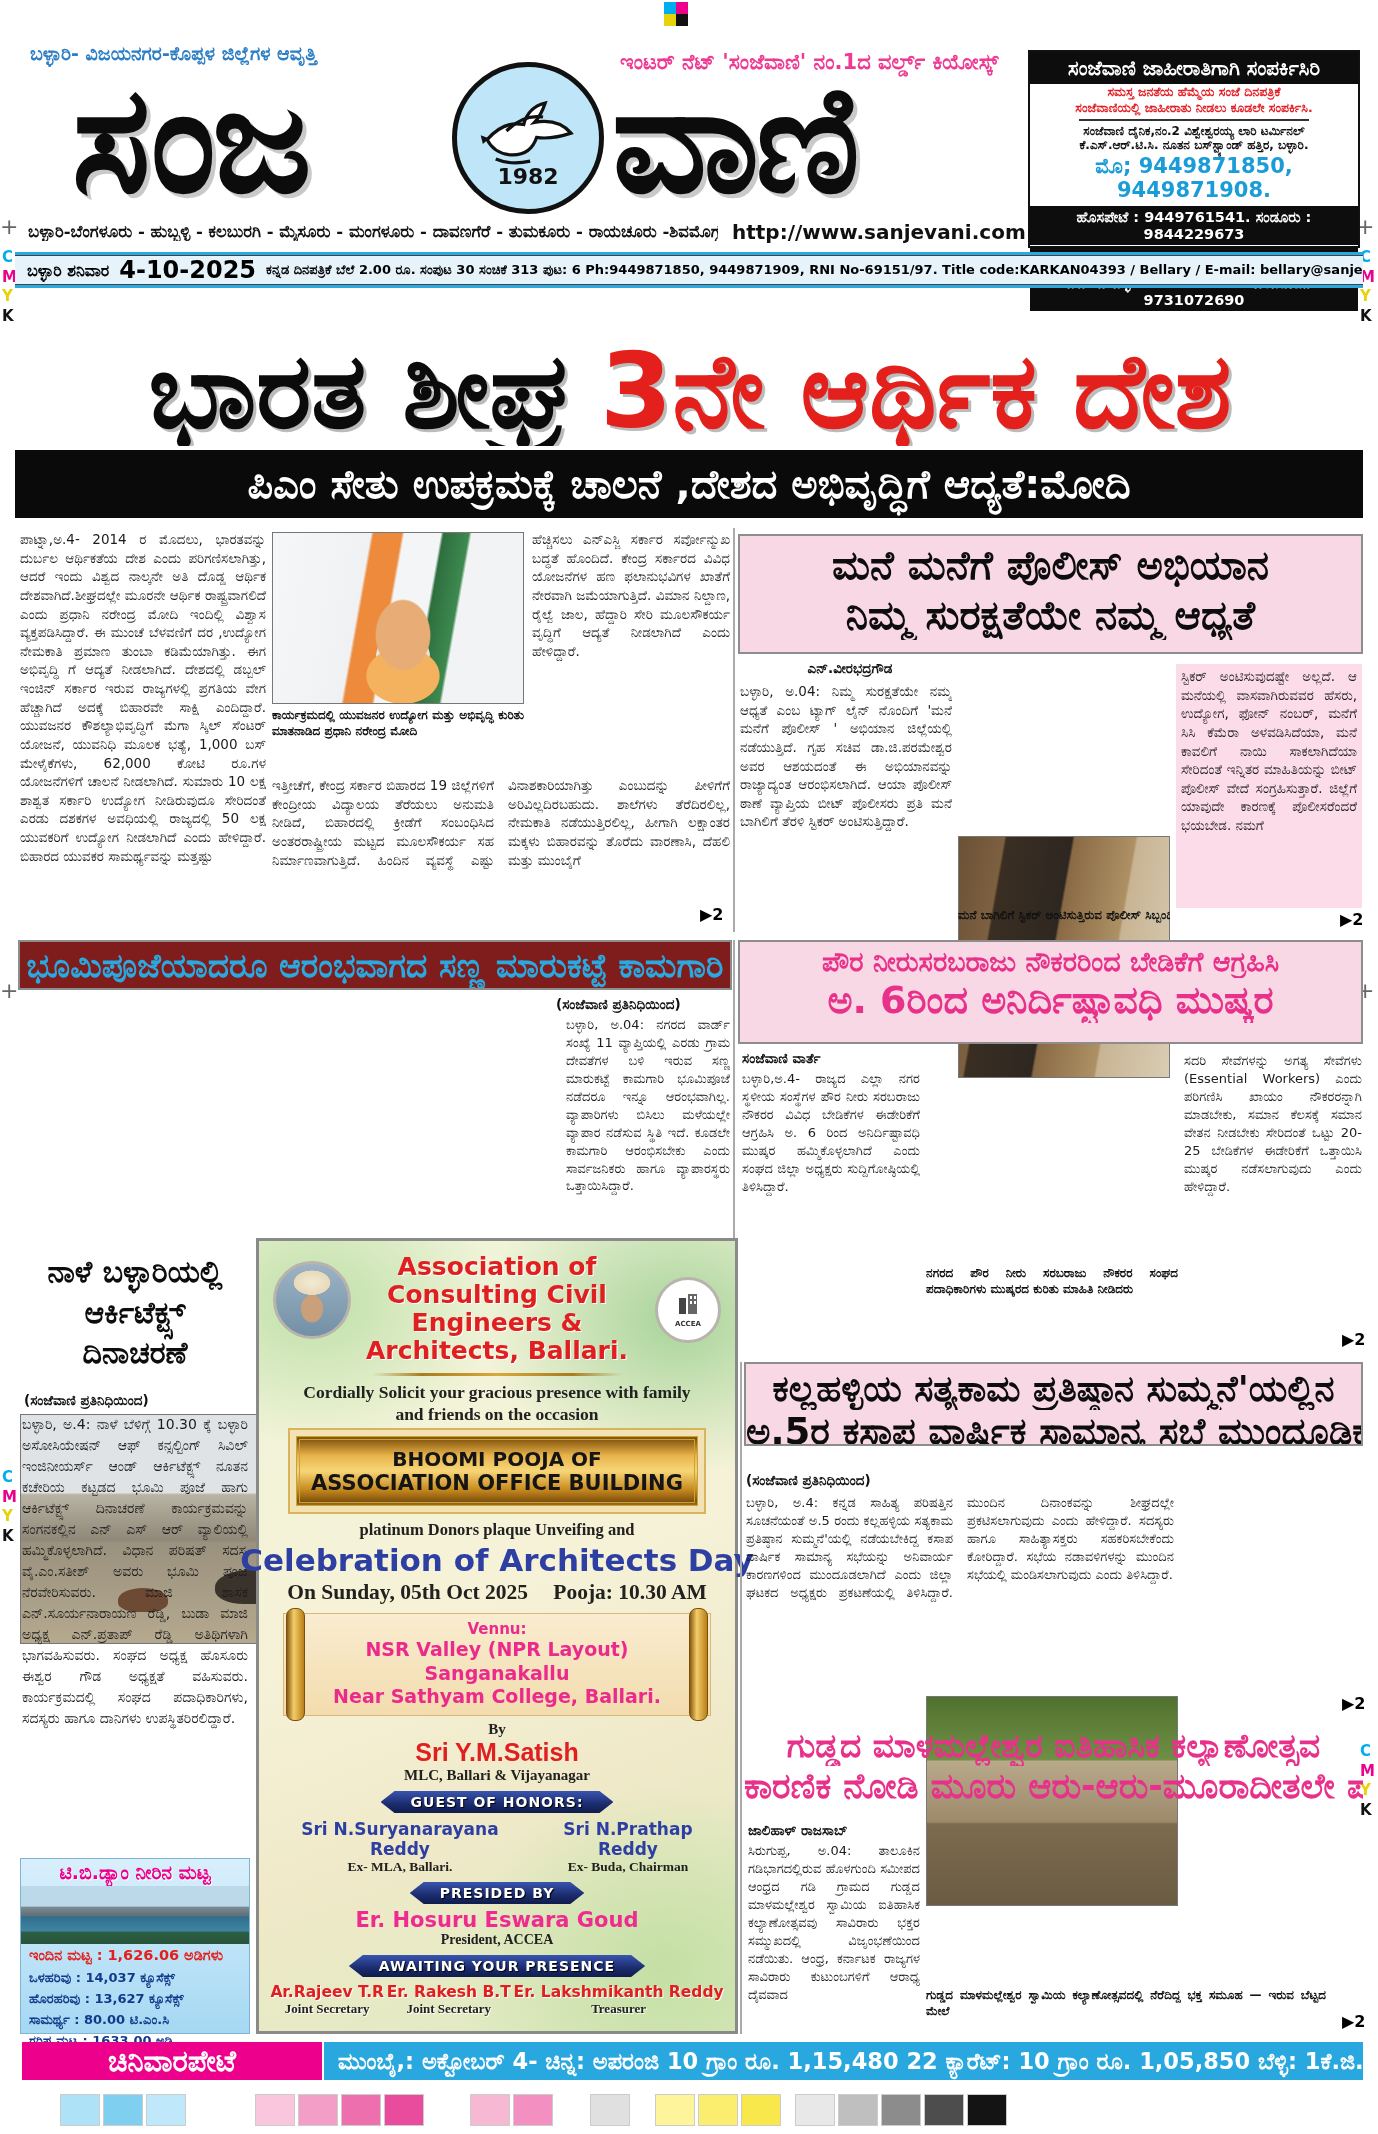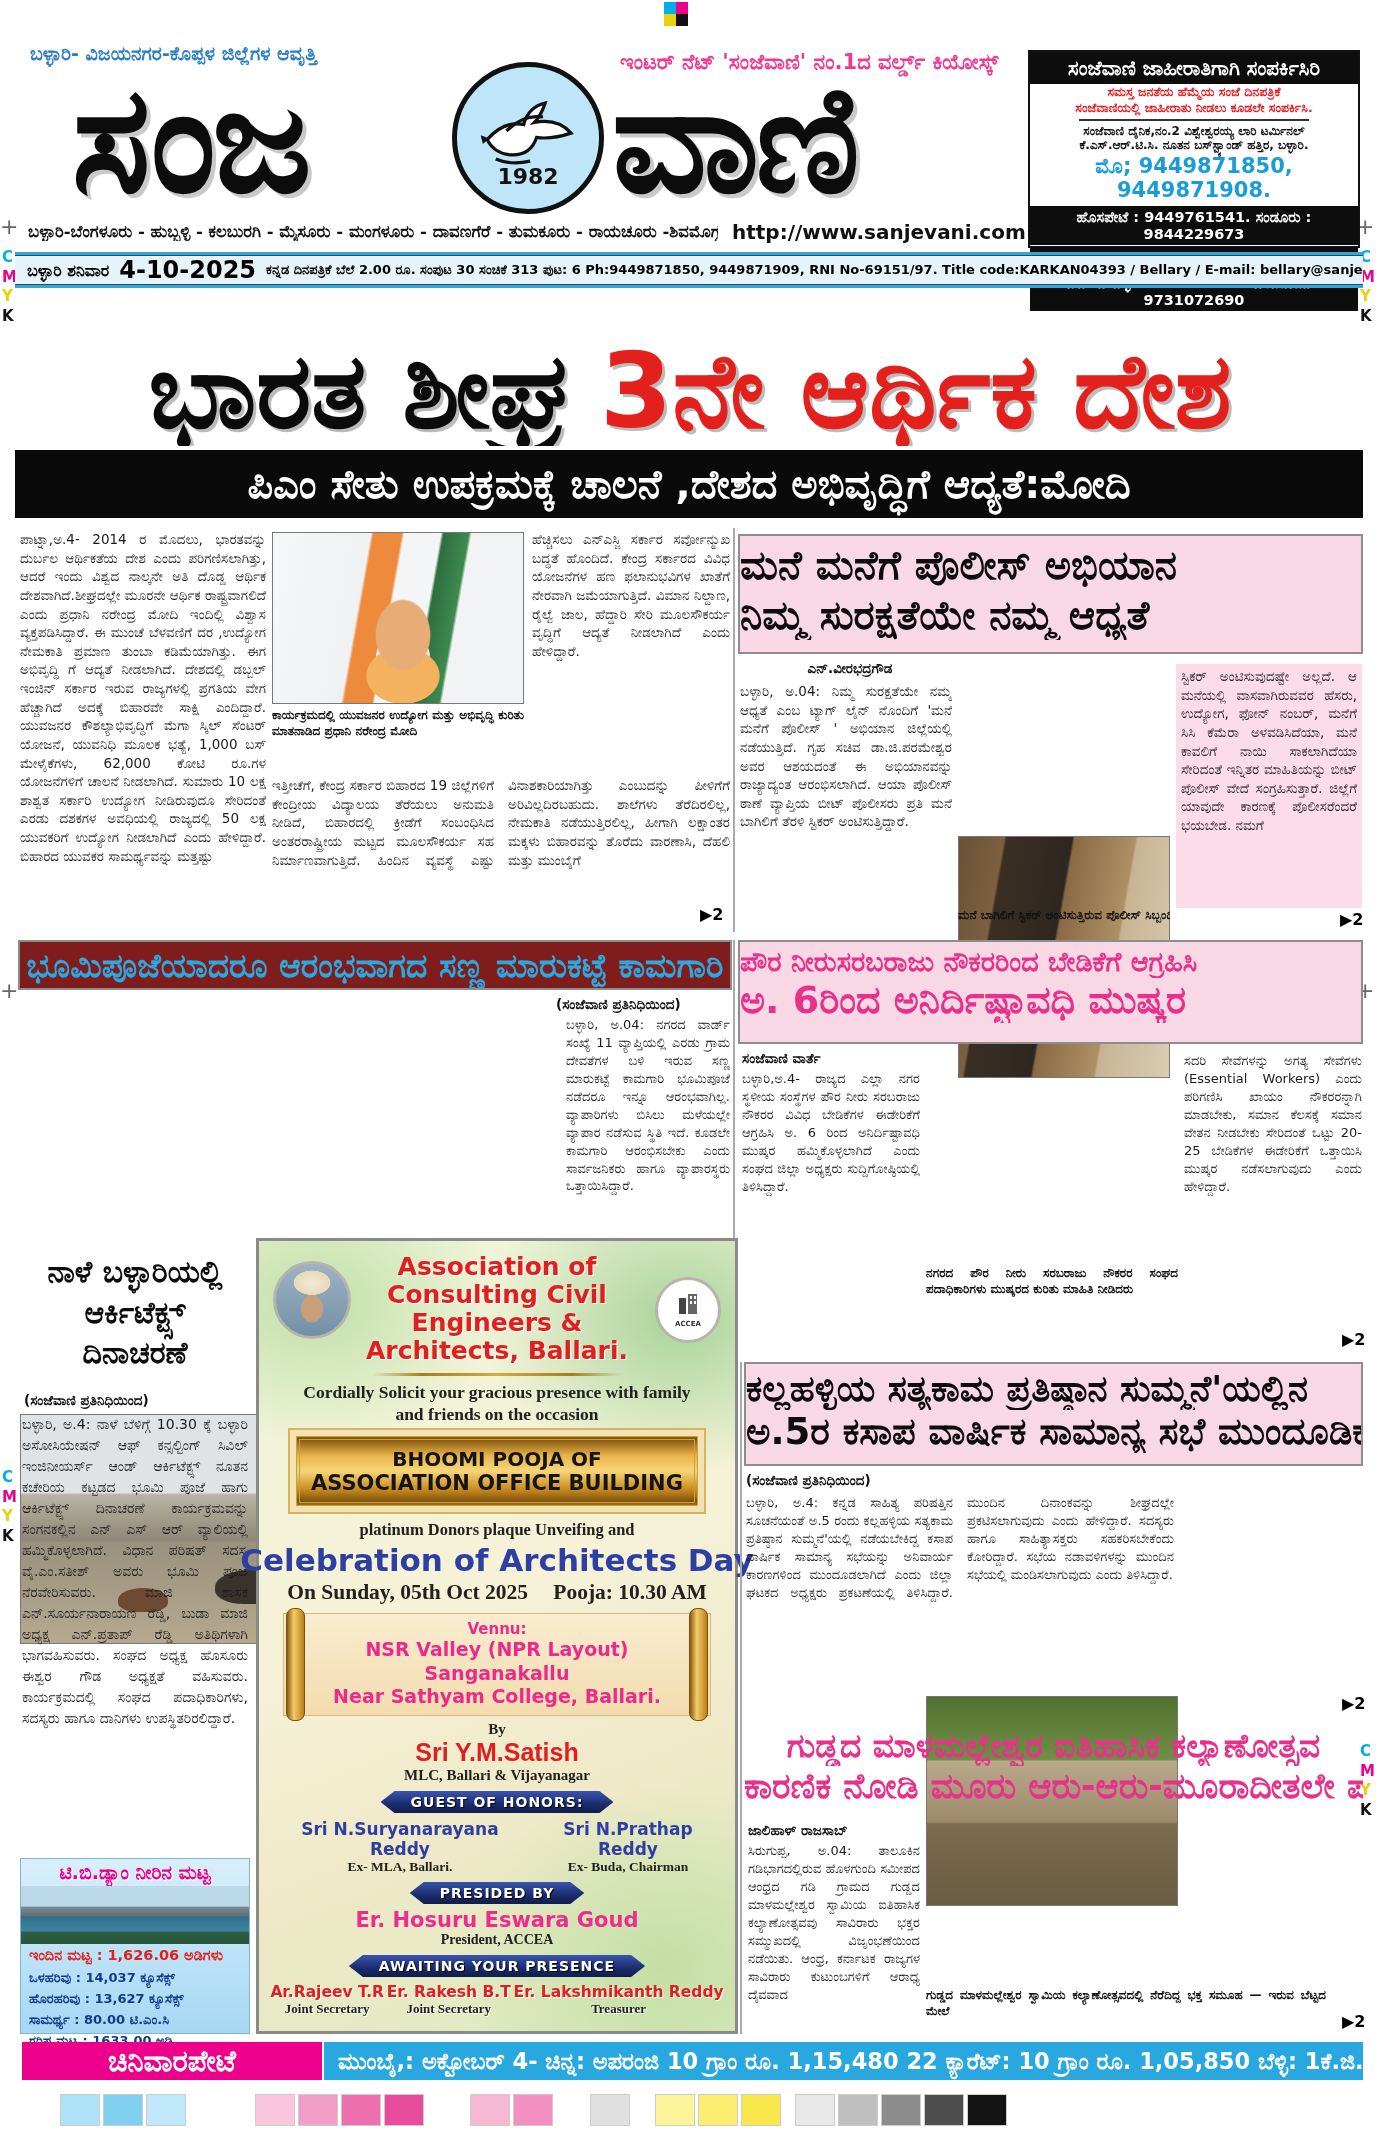--- a/index.html
+++ b/index.html
@@ -38,21 +38,21 @@
   .mainhead { display:flex; justify-content:center; align-items:flex-end; gap:28px; white-space:nowrap; overflow:hidden; }
   .mh-black { font-size:104px; font-weight:900; color:#0b0b0b; line-height:1.05; text-shadow:3px 3px 0 #bbb;text-align:center; }
   .mh-red { font-size:104px; font-weight:900; color:#e3201b; line-height:1.05; text-shadow:3px 3px 0 #bbb; }
   .subhead { background:#0a0a0a; color:#fff; font-weight:bold; font-size:40px; text-align:center; overflow:hidden; white-space:nowrap; }
 
   .body-txt { font-size:13.5px; line-height:1.38; }
   .caption { font-weight:bold; font-size:12px; line-height:1.3; color:#111; }
   .byline { font-weight:bold; font-size:13.5px; color:#111; }
   .more { font-weight:900; font-size:16px; color:#000; }
 
-  .pink-box { background:#f8d8e4; border:2px solid #8d8d8d; text-align:left; color:#0d0d0d; font-weight:900; overflow:hidden; }
+  .pink-box { background:#f8d8e4; border:2px solid #8d8d8d; text-align:center; color:#0d0d0d; font-weight:900; overflow:hidden; }
   .blue-head { color:#2aa9e0; font-weight:900; font-size:33px; text-align:center; overflow:hidden; white-space:nowrap; }
   .magenta-head { color:#e8318a; font-weight:900; text-align:center; overflow:hidden; }
 
   .photo { border:1px solid #777; overflow:hidden; position:relative; }
   .ph-modi { background:
      radial-gradient(70px 90px at 52% 60%, #e8ad77 0%, #e8ad77 38%, rgba(0,0,0,0) 40%),
      radial-gradient(60px 46px at 52% 84%, #f4b25e 0%, #f4b25e 60%, rgba(0,0,0,0) 62%),
      radial-gradient(44px 34px at 52% 72%, #f2f2f2 0%, #e6e6e6 60%, rgba(0,0,0,0) 62%),
      linear-gradient(100deg, #f6f7f9 0%, #f0f1f3 35%, #ee8a3c 36%, #ee8a3c 46%, #f4f5f7 47%, #f4f5f7 60%, #2e6e3e 61%, #3d8a50 70%, #f2f3f5 71%); }
   .ph-street { background:
@@ -313,21 +313,21 @@
         <div class="ad-com-name">Er. Rakesh B.T</div>
         <div class="ad-serif ad-com-title">Joint Secretary</div>
       </div>
       <div>
         <div class="ad-com-name">Er. Lakshmikanth Reddy</div>
         <div class="ad-serif ad-com-title">Treasurer</div>
       </div>
     </div>
   </div>
 
-  <div class="abs pink-box" style="left:744px; top:1362px; width:619px; height:104px; padding-top:4px;">
+  <div class="abs pink-box" style="left:744px; top:1362px; width:619px; height:84px; padding-top:4px;">
     <div style="font-size:36px; white-space:nowrap; overflow:hidden;">ಕಲ್ಲಹಳ್ಳಿಯ ಸತ್ಯಕಾಮ ಪ್ರತಿಷ್ಠಾನ ಸುಮ್ಮನೆ'ಯಲ್ಲಿನ</div>
     <div style="font-size:37px; white-space:nowrap; overflow:hidden;">ಅ.5ರ ಕಸಾಪ ವಾರ್ಷಿಕ ಸಾಮಾನ್ಯ ಸಭೆ ಮುಂದೂಡಿಕೆ</div>
   </div>
   <div class="abs byline" style="left:746px; top:1472px;">(ಸಂಜೆವಾಣಿ ಪ್ರತಿನಿಧಿಯಿಂದ)</div>
   <div class="abs jt body-txt" style="left:746px; top:1494px; width:428px; height:222px; column-count:2; column-gap:14px; font-size:13px;">ಬಳ್ಳಾರಿ, ಅ.4: ಕನ್ನಡ ಸಾಹಿತ್ಯ ಪರಿಷತ್ತಿನ ಸೂಚನೆಯಂತೆ ಅ.5 ರಂದು ಕಲ್ಲಹಳ್ಳಿಯ ಸತ್ಯಕಾಮ ಪ್ರತಿಷ್ಠಾನ ಸುಮ್ಮನೆ'ಯಲ್ಲಿ ನಡೆಯಬೇಕಿದ್ದ ಕಸಾಪ ವಾರ್ಷಿಕ ಸಾಮಾನ್ಯ ಸಭೆಯನ್ನು ಅನಿವಾರ್ಯ ಕಾರಣಗಳಿಂದ ಮುಂದೂಡಲಾಗಿದೆ ಎಂದು ಜಿಲ್ಲಾ ಘಟಕದ ಅಧ್ಯಕ್ಷರು ಪ್ರಕಟಣೆಯಲ್ಲಿ ತಿಳಿಸಿದ್ದಾರೆ. ಮುಂದಿನ ದಿನಾಂಕವನ್ನು ಶೀಘ್ರದಲ್ಲೇ ಪ್ರಕಟಿಸಲಾಗುವುದು ಎಂದು ಹೇಳಿದ್ದಾರೆ. ಸದಸ್ಯರು ಹಾಗೂ ಸಾಹಿತ್ಯಾಸಕ್ತರು ಸಹಕರಿಸಬೇಕೆಂದು ಕೋರಿದ್ದಾರೆ. ಸಭೆಯ ನಡಾವಳಿಗಳನ್ನು ಮುಂದಿನ ಸಭೆಯಲ್ಲಿ ಮಂಡಿಸಲಾಗುವುದು ಎಂದು ತಿಳಿಸಿದ್ದಾರೆ.</div>
 
   <div class="abs more" style="left:1342px; top:1694px;">▶2</div>
   <div class="hairline" style="left:740px; top:1362px; width:1.5px; height:672px;"></div>
 
   <div class="abs magenta-head" style="left:744px; top:1726px; width:619px;">

